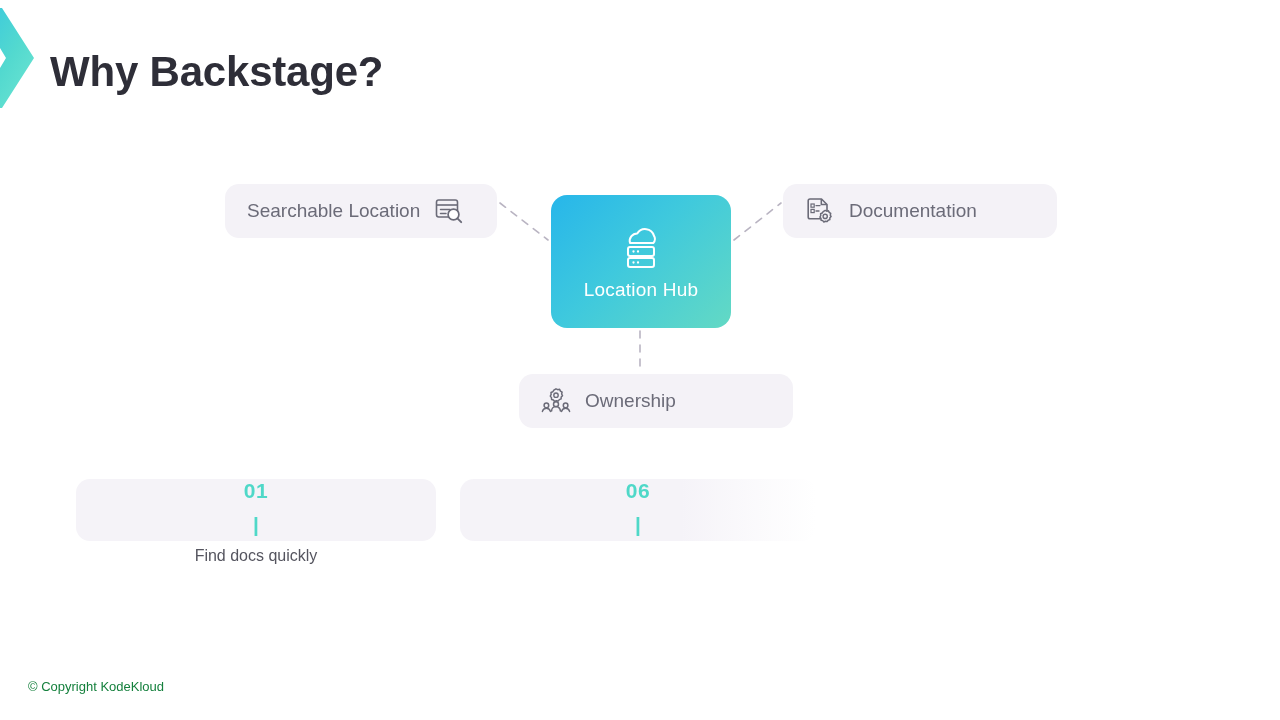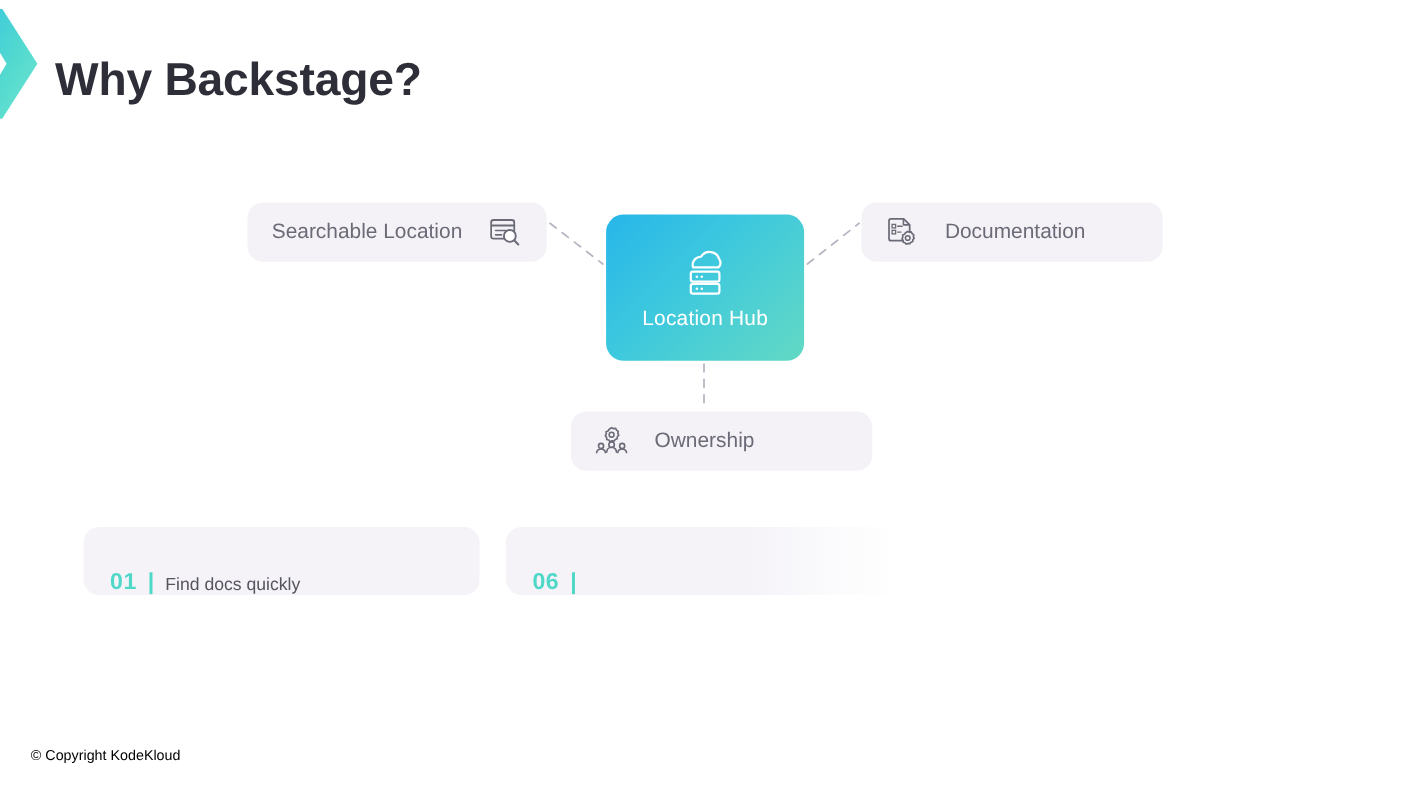--- a/index.html
+++ b/index.html
@@ -45,21 +45,21 @@
     width: 1280px;
     height: 460px;
     pointer-events: none;
   }
 
   
   .pill {
     position: absolute;
     display: flex;
     align-items: center;
-    gap: 24px;
+    gap: 14px;
     background: #f4f2f7;
     border-radius: 14px;
     padding: 0 22px;
     height: 54px;
   }
 
   .pill-label {
     font-size: 19px;
     color: #6b6b78;
     white-space: nowrap;
@@ -116,26 +116,27 @@
   .hub-label {
     font-size: 19px;
     color: #ffffff;
     letter-spacing: 0.2px;
   }
 
   
   .num-card {
     position: absolute;
     display: flex;
-    align-items: flex-end;
+    align-items: center;
     background: #f5f3f8;
     border-radius: 14px;
     height: 62px;
     padding: 0 24px;
     gap: 10px;
+    flex-direction: column;
   }
 
   #num-card-01 {
     left: 76px;
     top: 479px;
     width: 360px;
   }
 
   #num-card-02 {
     left: 460px;
@@ -165,21 +166,21 @@
     color: #55555f;
     white-space: nowrap;
   }
 
   
   .footer-copyright {
     position: absolute;
     left: 28px;
     top: 679px;
     font-size: 13px;
-    color: #000000;
+    color: #15803d;
   }
 </style>
 </head>
 <body>
 
 <svg class="chevron-logo" viewBox="0 0 52 104" aria-hidden="true">
   <defs>
     <linearGradient id="chevGrad" x1="0" y1="0" x2="1" y2="1">
       <stop offset="0%" stop-color="#36c6e0"></stop>
       <stop offset="55%" stop-color="#53d9cf"></stop>

